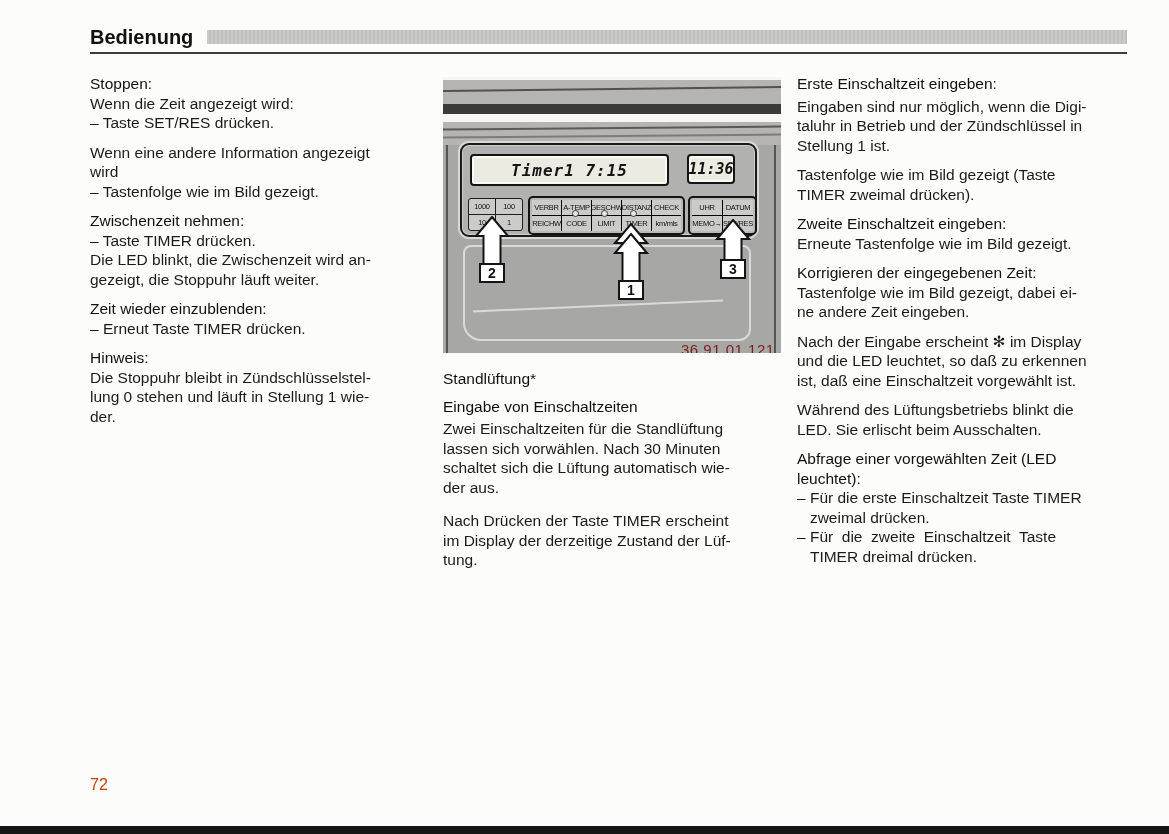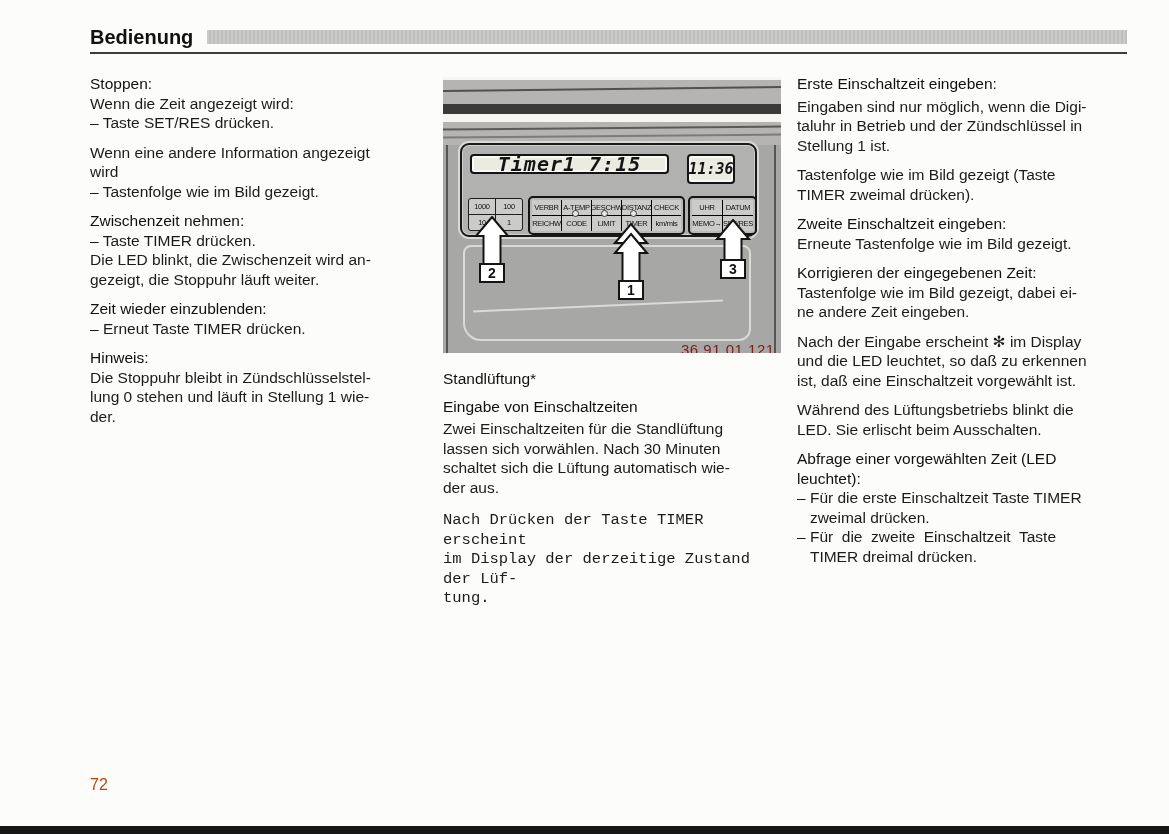--- a/index.html
+++ b/index.html
@@ -38,21 +38,21 @@
   .panel{
     position:absolute;left:17px;top:66px;width:297px;height:94px;box-sizing:border-box;
     background:#b1b1af;border:2px solid #1a1a1a;border-radius:9px;
     box-shadow:0 0 0 2px #d9d9d6, inset 0 0 0 1px #cfcfcc;z-index:2;
   }
   .disp{
     position:absolute;box-sizing:border-box;background:#ecebe2;border:2px solid #141414;border-radius:4px;
     box-shadow:inset 0 0 0 2px #fbfaf4;display:flex;align-items:center;justify-content:center;
     font-family:"DejaVu Sans Mono",monospace;font-style:italic;font-weight:bold;color:#151515;
   }
-  .disp-main{left:8px;top:9px;width:199px;height:20px;font-size:20px;letter-spacing:1px;}
+  .disp-main{left:8px;top:9px;width:199px;height:32px;font-size:16px;letter-spacing:1px;}
   .disp-clock{left:225px;top:9px;width:48px;height:30px;font-size:15px;}
   .btn-grid{position:absolute;display:grid;gap:1px;background:#1f1f1f;border:1.5px solid #1f1f1f;border-radius:3px;overflow:hidden;}
   .grid-left{left:6px;top:53px;grid-template-columns:26px 26px;grid-template-rows:15px 15px;}
   .btn-box{position:absolute;box-sizing:border-box;border:2px solid #141414;border-radius:5px;padding:2px;background:#b9b9b7;}
   .box-mid{left:66px;top:51px;width:157px;height:39px;}
   .box-right{left:226px;top:51px;width:69px;height:39px;}
   .box-mid .btn-grid-inner,.box-right .btn-grid-inner{display:grid;gap:1px;background:#000000;width:100%;height:100%;}
   .box-mid .btn-grid-inner{grid-template-columns:repeat(5,1fr);grid-template-rows:1fr 1fr;}
   .box-right .btn-grid-inner{grid-template-columns:1fr 1fr;grid-template-rows:1fr 1fr;}
   .cell{
@@ -189,21 +189,21 @@
     <div class="fig-caption">36 91 01 121</div>
   </div>
 
   <div class="col col-mid-text">
     <div class="h">Standlüftung*</div>
     <div class="h" style="margin-top:8px;">Eingabe von Einschaltzeiten</div>
     <div class="p" style="margin-top:3px;">Zwei Einschaltzeiten für die Standlüftung
 lassen sich vorwählen. Nach 30 Minuten
 schaltet sich die Lüftung automatisch wie-
 der aus.</div>
-    <div class="p" style="margin-top:14px;font-family:Liberation Mono, monospace;">Nach Drücken der Taste TIMER erscheint
+    <div class="p" style="margin-top:14px;">Nach Drücken der Taste TIMER erscheint
 im Display der derzeitige Zustand der Lüf-
 tung.</div>
   </div>
 
   <div class="col col-right">
     <div class="h">Erste Einschaltzeit eingeben:</div>
     <div class="p" style="margin-top:3px;">Eingaben sind nur möglich, wenn die Digi-
 taluhr in Betrieb und der Zündschlüssel in
 Stellung 1 ist.</div>
     <div class="p">Tastenfolge wie im Bild gezeigt (Taste

